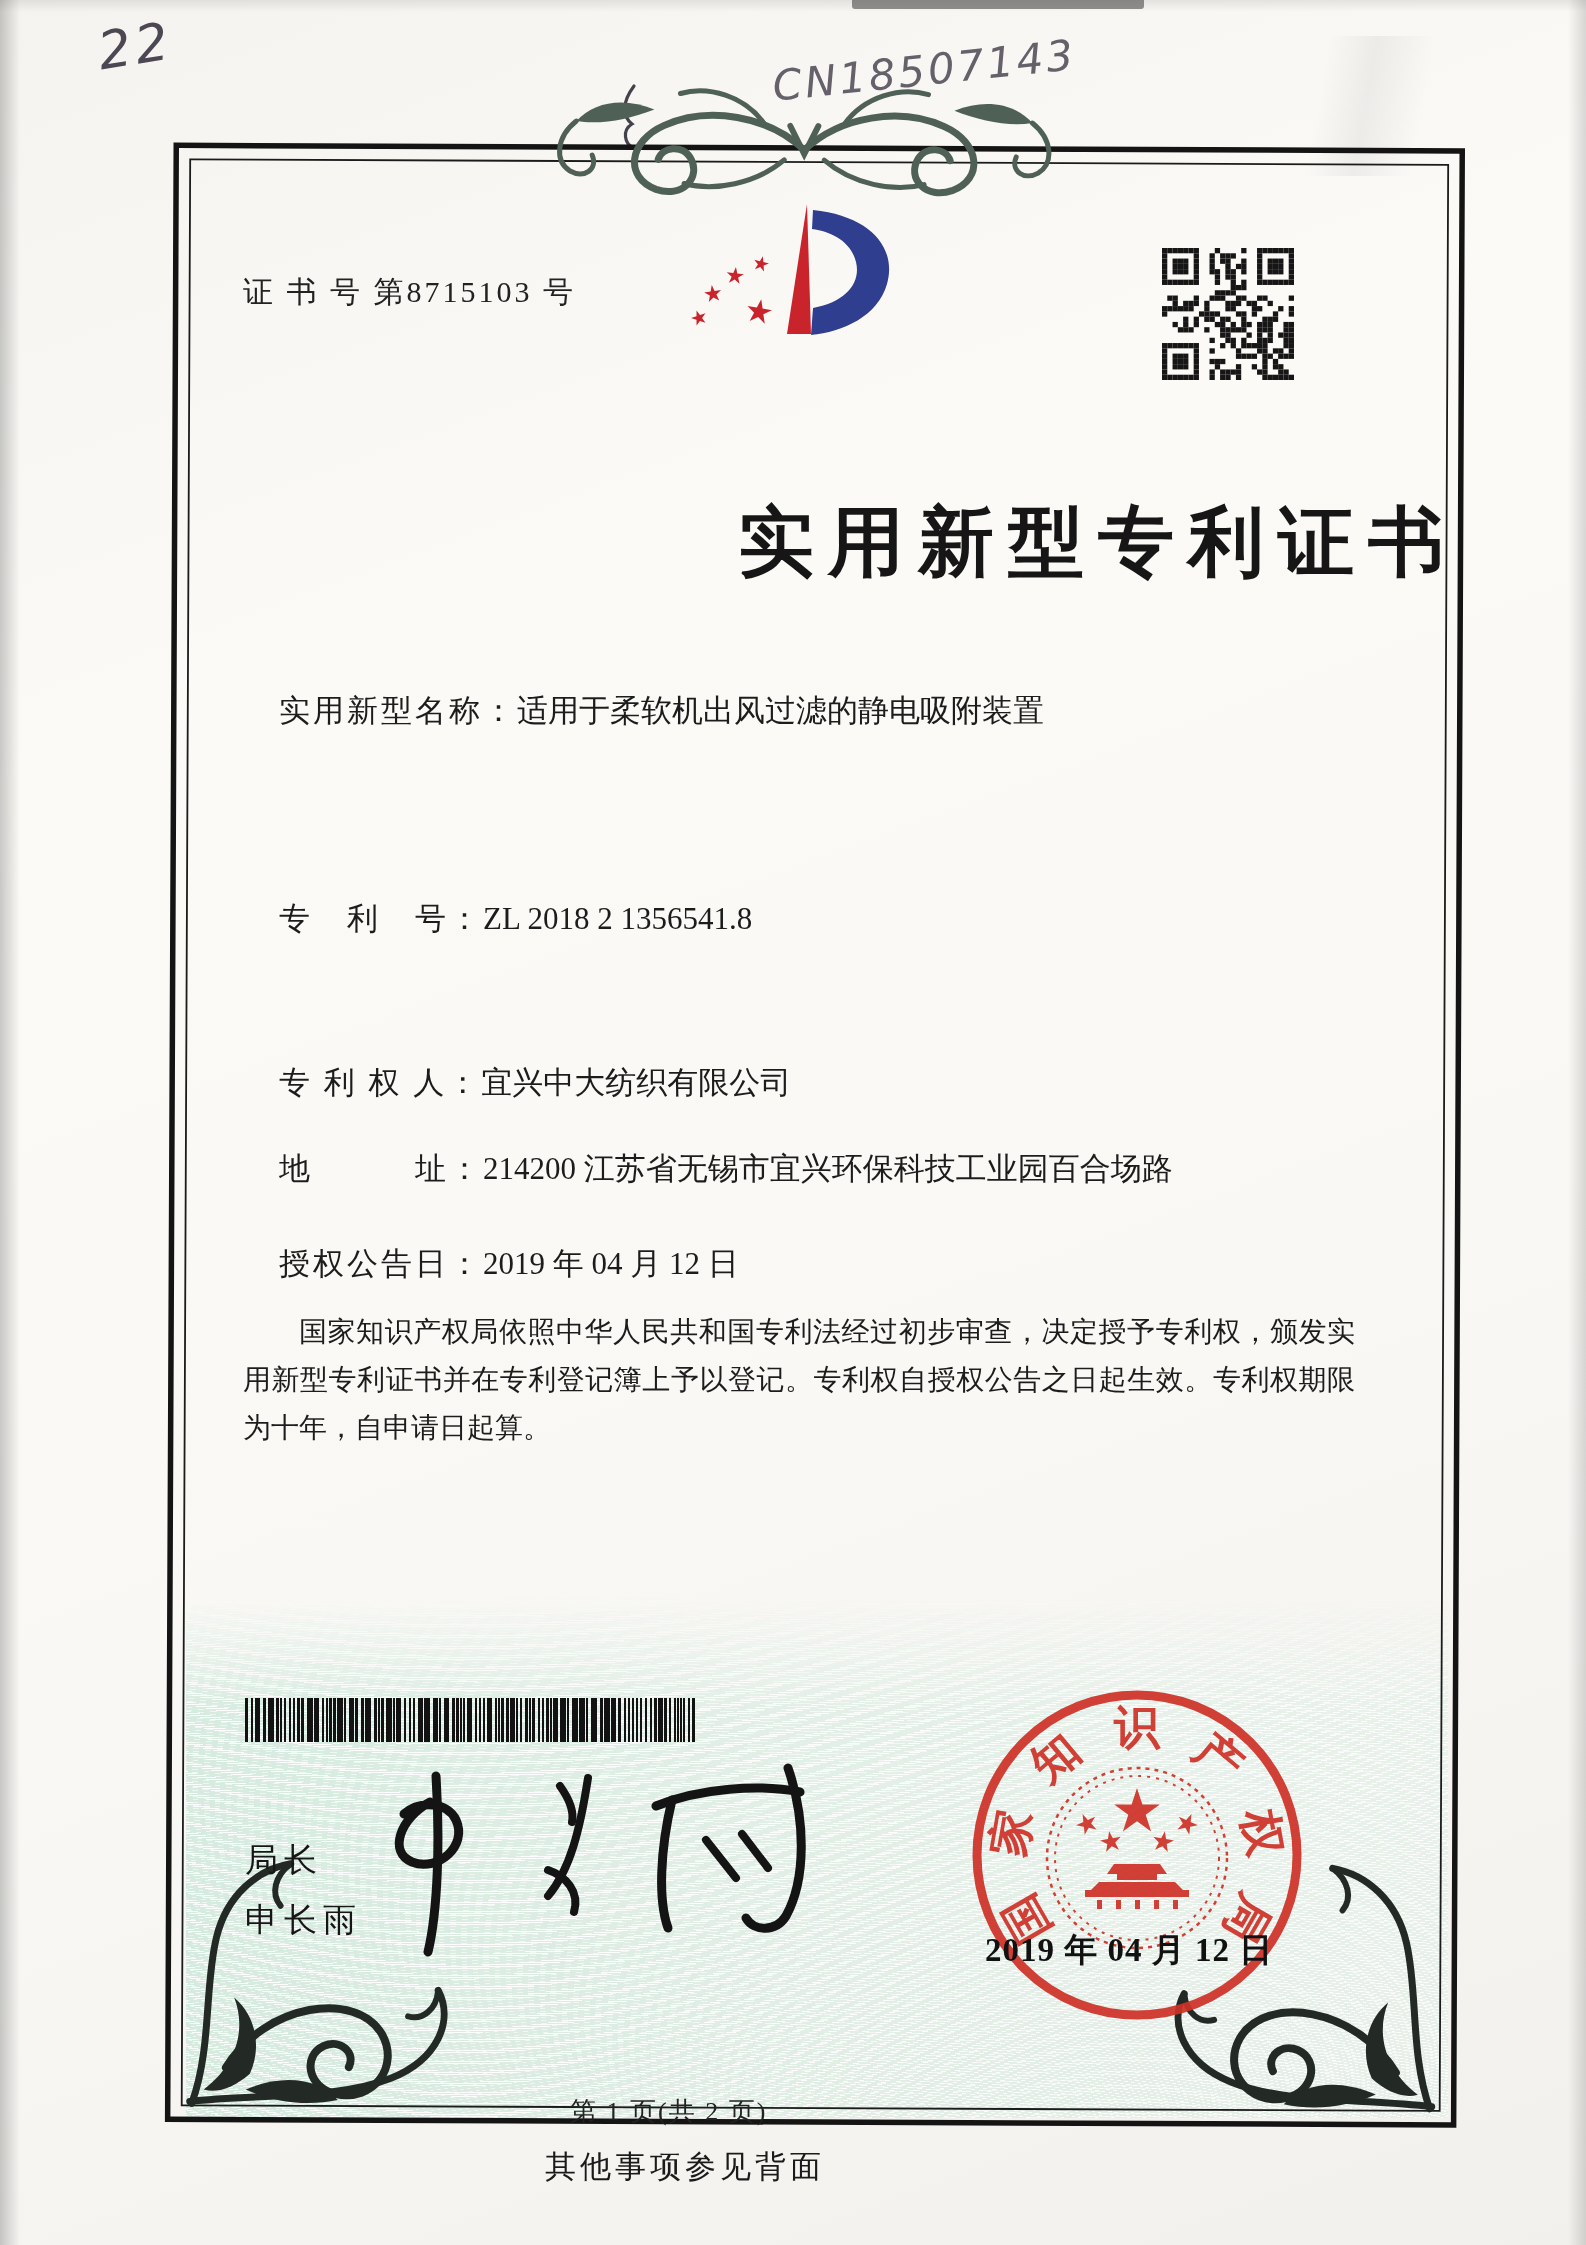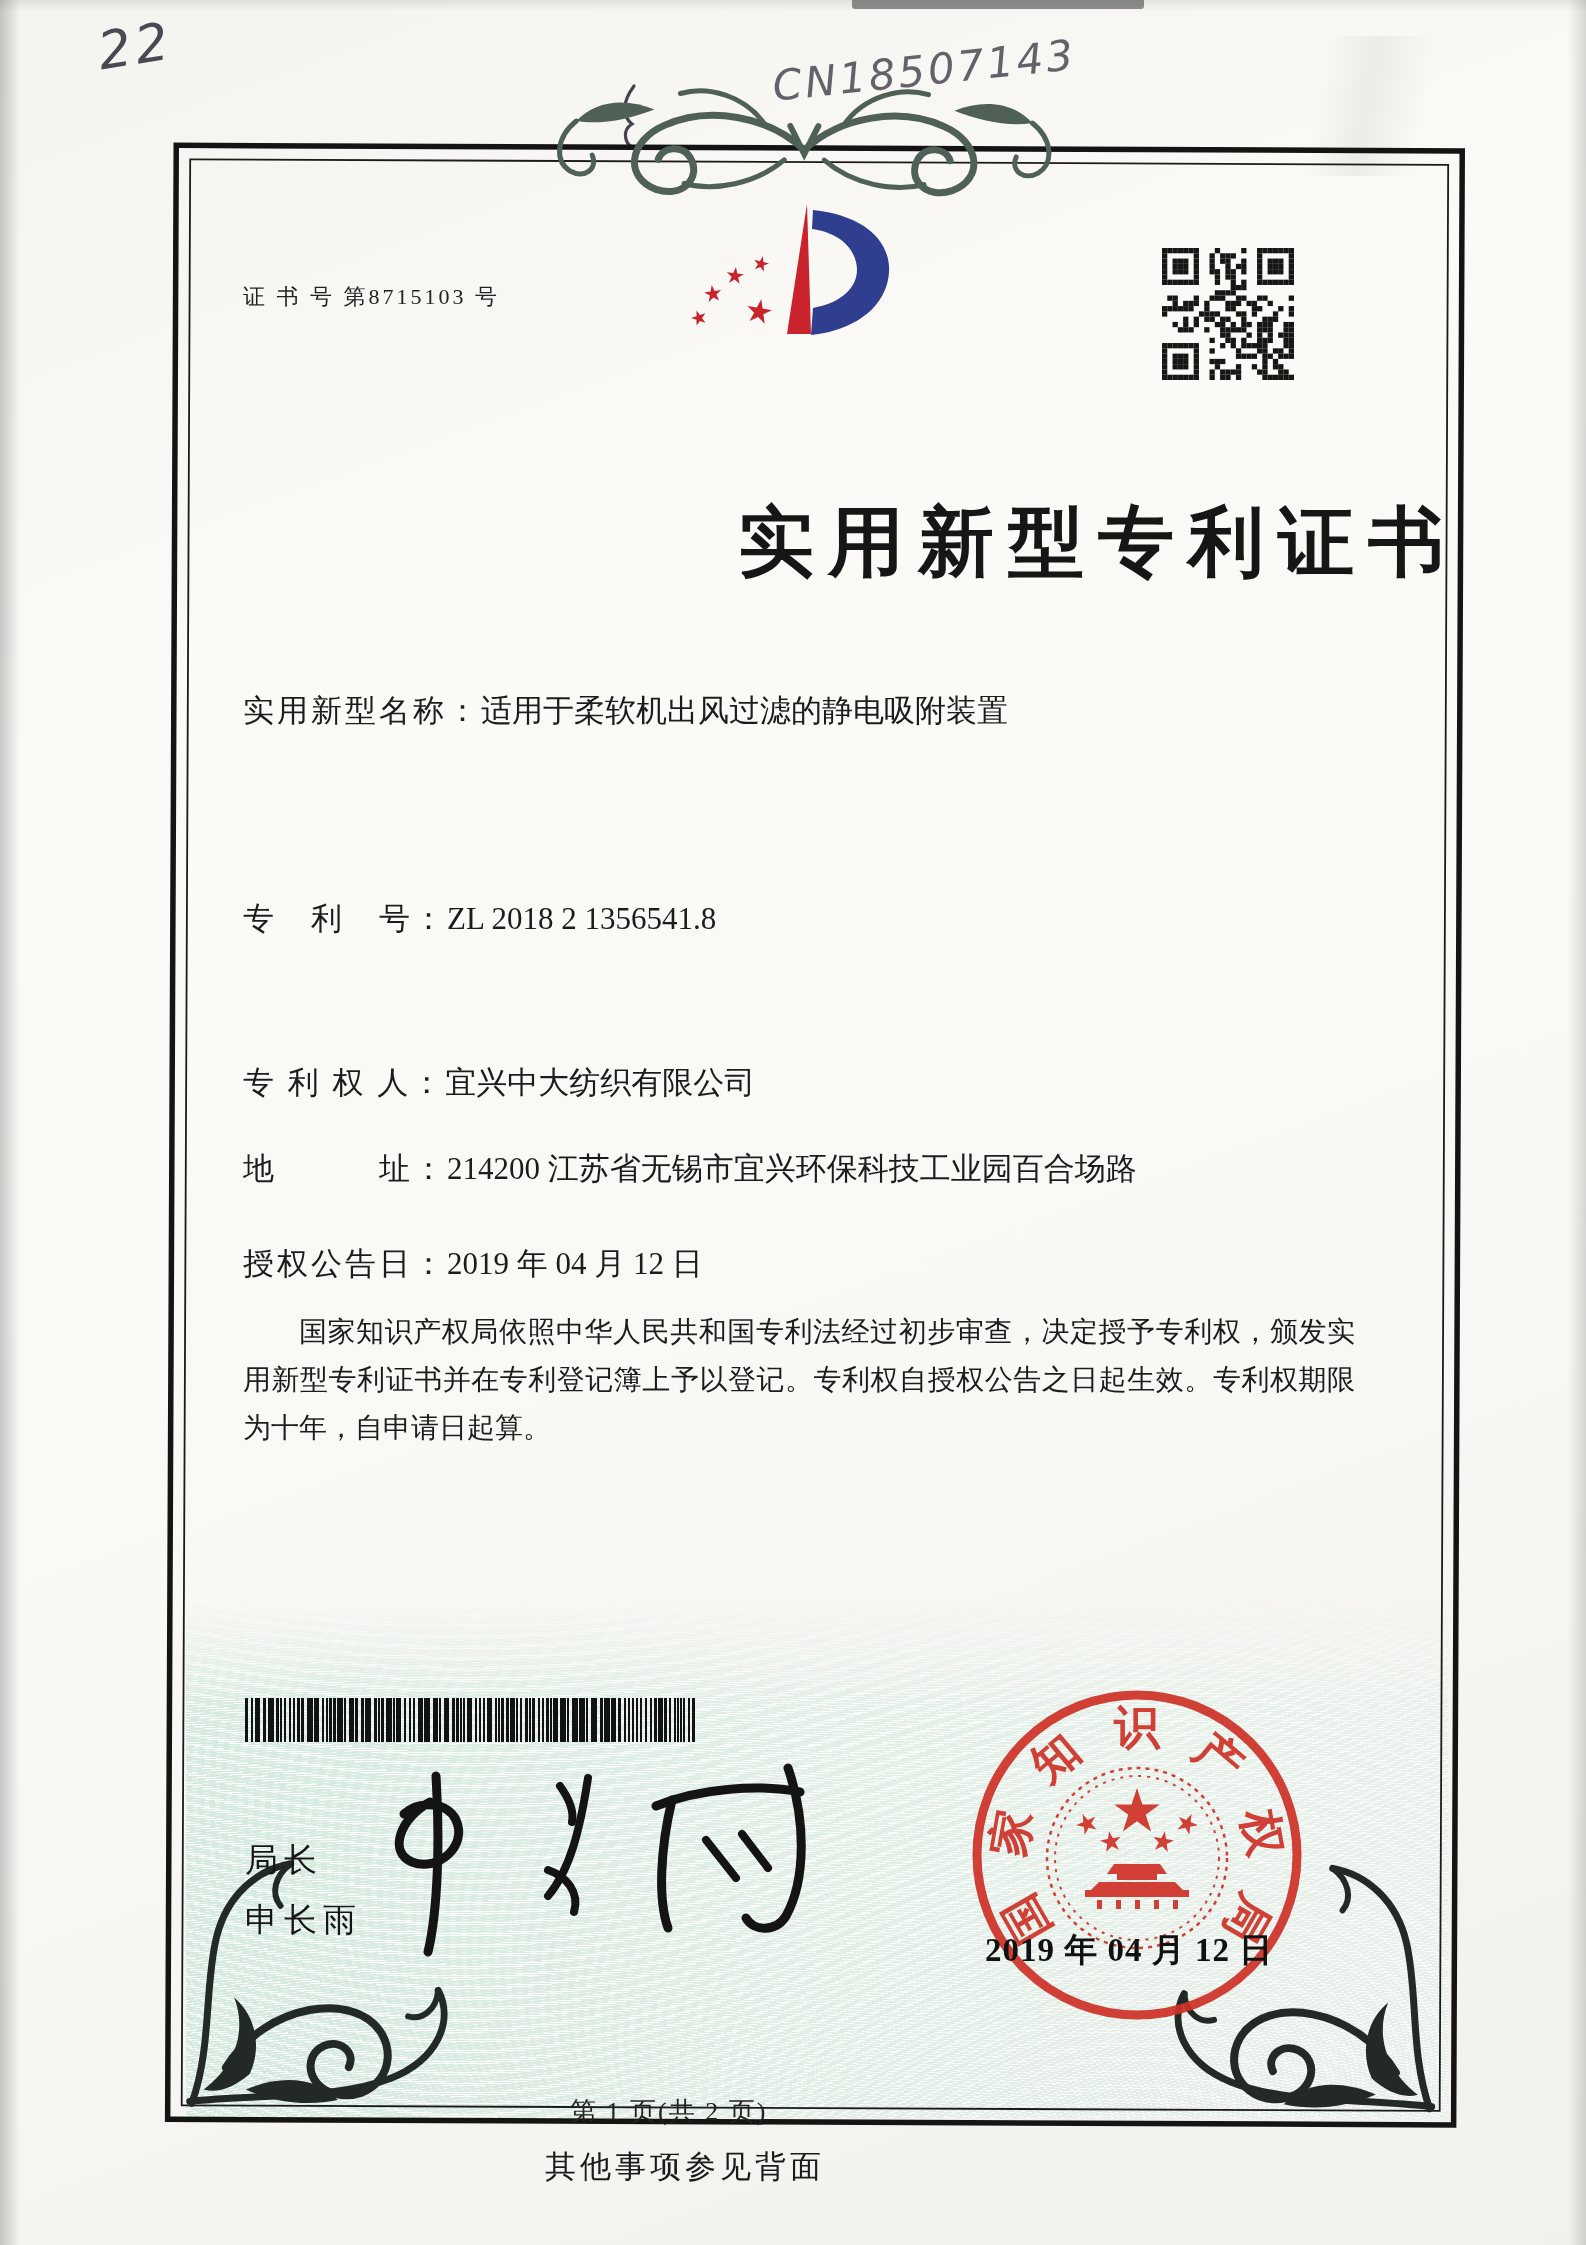--- a/index.html
+++ b/index.html
@@ -14,25 +14,25 @@
   .edge-right{right:0;top:0;width:18px;height:100%;background:linear-gradient(270deg,rgba(90,90,90,.22),rgba(90,90,90,0));}
   .edge-top{left:0;top:0;width:100%;height:12px;background:linear-gradient(180deg,rgba(100,100,100,.14),rgba(100,100,100,0));}
   .top-mark{left:852px;top:0;width:292px;height:9px;background:#474747;opacity:.6;border-radius:0 0 3px 3px;}
   .crease{right:0;top:36px;width:460px;height:140px;
     background:linear-gradient(100deg,transparent 42%,rgba(120,120,120,.10) 52%,transparent 64%);}
   
   .hw{font-family:"DejaVu Sans",sans-serif;font-style:italic;color:#4c4752;}
   .hw22{left:98px;top:16px;font-size:52px;transform:rotate(-9deg);letter-spacing:4px;}
   .hwcode{left:772px;top:46px;font-size:42px;transform:rotate(-6deg);letter-spacing:3px;opacity:.85;}
   
-  .certno{left:243px;top:282px;font-size:22px;letter-spacing:3px;color:#222;}
+  .certno{left:243px;top:272px;font-size:30px;letter-spacing:3px;color:#222;}
   .title{left:172px;top:492px;width:1286px;text-align:right;font-size:76px;font-weight:700;
     letter-spacing:14px;color:#161616;}
   .fieldrow{left:243px;font-size:31px;color:#1c1c1c;white-space:nowrap;}
-  .fieldrow .lbl{letter-spacing:3px;}
+  .fieldrow .lbl{letter-spacing:3px;margin-left:36px;}
   .para{left:243px;width:1112px;font-size:28px;line-height:48px;text-align:justify;
     text-indent:2em;color:#1c1c1c;}
   .boss{left:245px;font-size:33px;letter-spacing:6px;color:#161616;}
   .pageno{left:570px;top:2050px;font-size:26px;letter-spacing:2px;color:#222;margin-top:44px;}
   .backnote{left:545px;top:2146px;font-size:31px;letter-spacing:4px;color:#1a1a1a;}
   .sealdate{left:985px;top:1928px;font-size:33px;font-weight:700;letter-spacing:1px;color:#111;z-index:6;}
   
   .waves{left:186px;top:1598px;width:1262px;height:520px;z-index:0;
     background:
       repeating-radial-gradient(140% 75% at 22% 135%, rgba(255,255,255,.85) 0 2px, rgba(255,255,255,0) 2px 10px),

